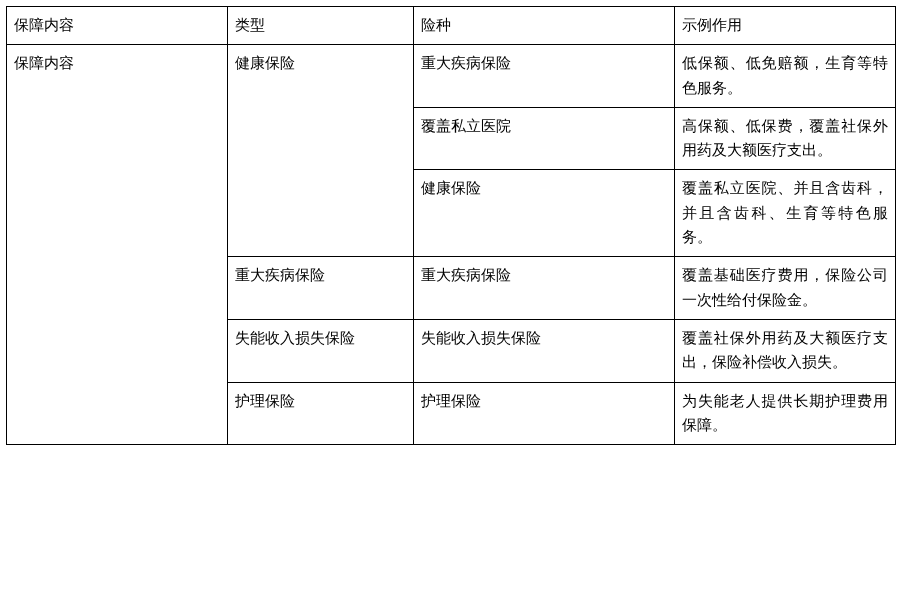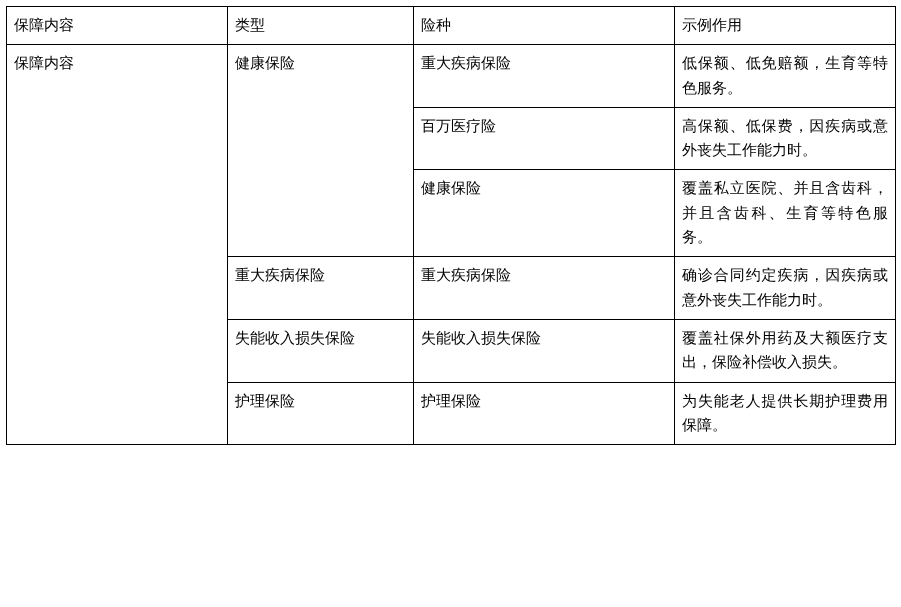--- a/index.html
+++ b/index.html
@@ -87,45 +87,45 @@
         <td>
             <span class="cell-text">重大疾病保险</span>
           </td>
         <td>
             <span class="cell-text justify">低保额、低免赔额，生育等特色服务。</span>
           </td>
       </tr>
 
       <tr>
         <td>
-            <span class="cell-text">百万医疗险</span>
+            <span class="cell-text">覆盖私立医院</span>
           </td>
         <td>
-            <span class="cell-text justify">高保额、低保费，因疾病或意外丧失工作能力时。</span>
+            <span class="cell-text justify">高保额、低保费，覆盖社保外用药及大额医疗支出。</span>
           </td>
       </tr>
 
       <tr>
         <td>
             <span class="cell-text">健康保险</span>
           </td>
         <td>
             <span class="cell-text justify">覆盖私立医院、并且含齿科，并且含齿科、生育等特色服务。</span>
           </td>
       </tr>
 
       <tr>
         <td>
             <span class="cell-text">重大疾病保险</span>
           </td>
         <td>
             <span class="cell-text">重大疾病保险</span>
           </td>
         <td>
-            <span class="cell-text justify">确诊合同约定疾病，因疾病或意外丧失工作能力时。</span>
+            <span class="cell-text justify">覆盖基础医疗费用，保险公司一次性给付保险金。</span>
           </td>
       </tr>
 
       <tr>
         <td>
             <span class="cell-text justify">失能收入损失保险</span>
           </td>
         <td>
             <span class="cell-text">失能收入损失保险</span>
           </td>

